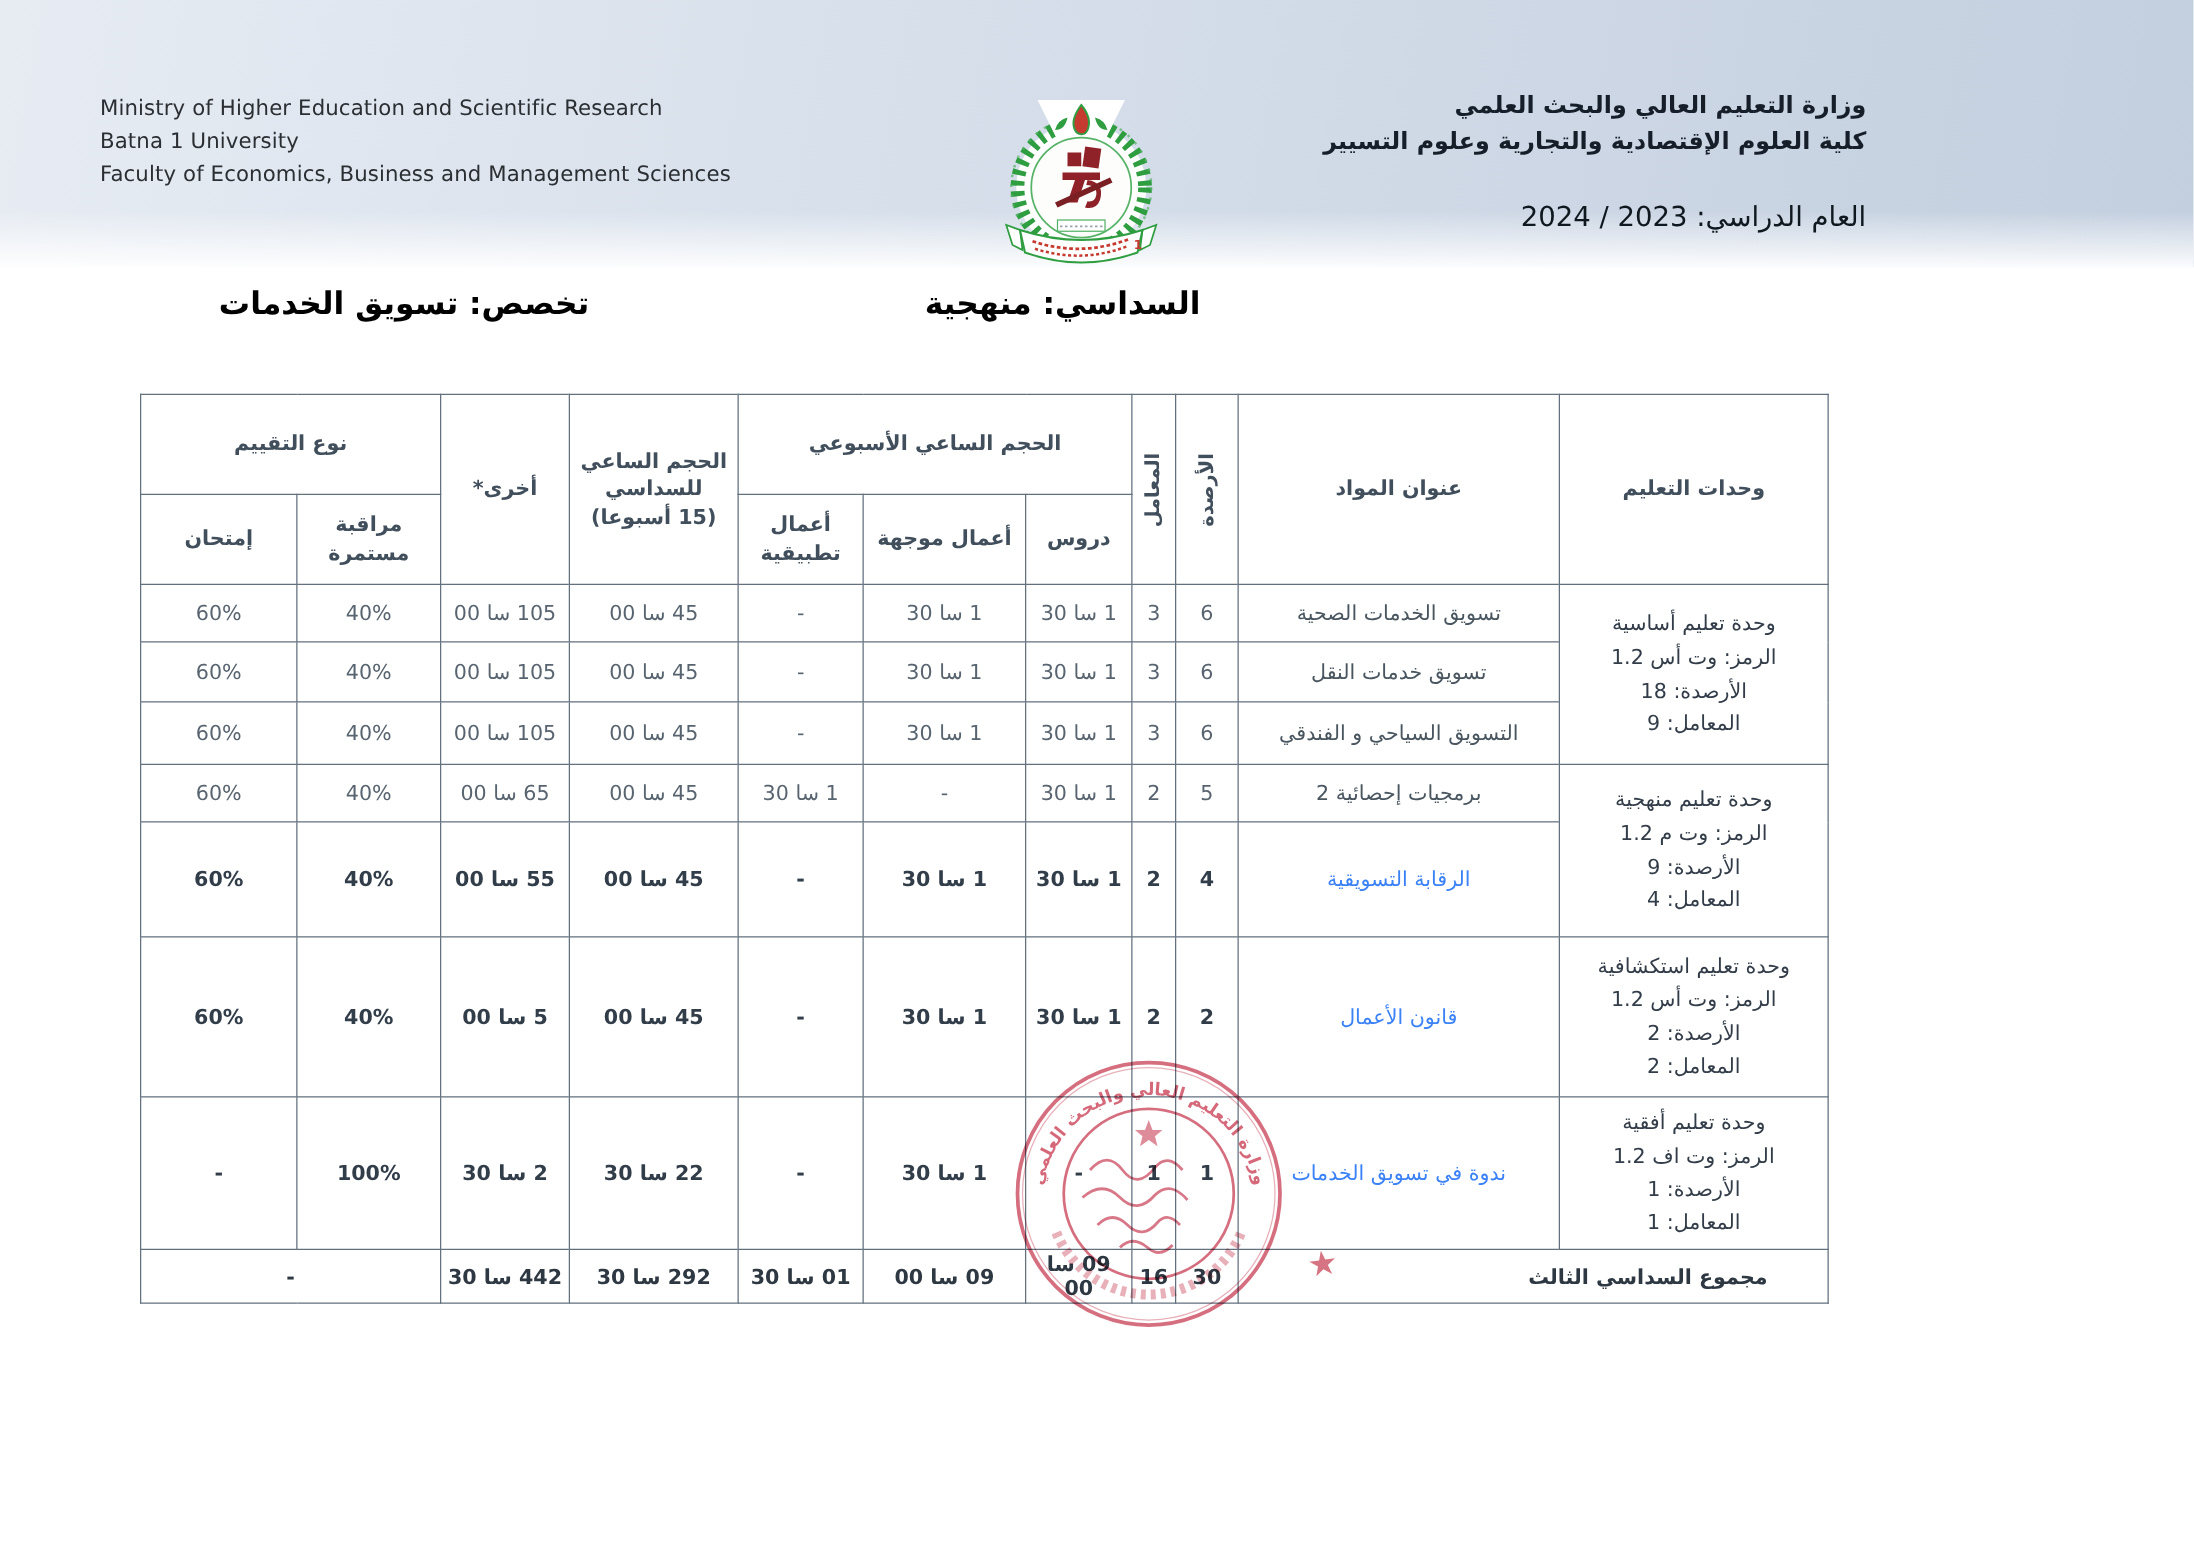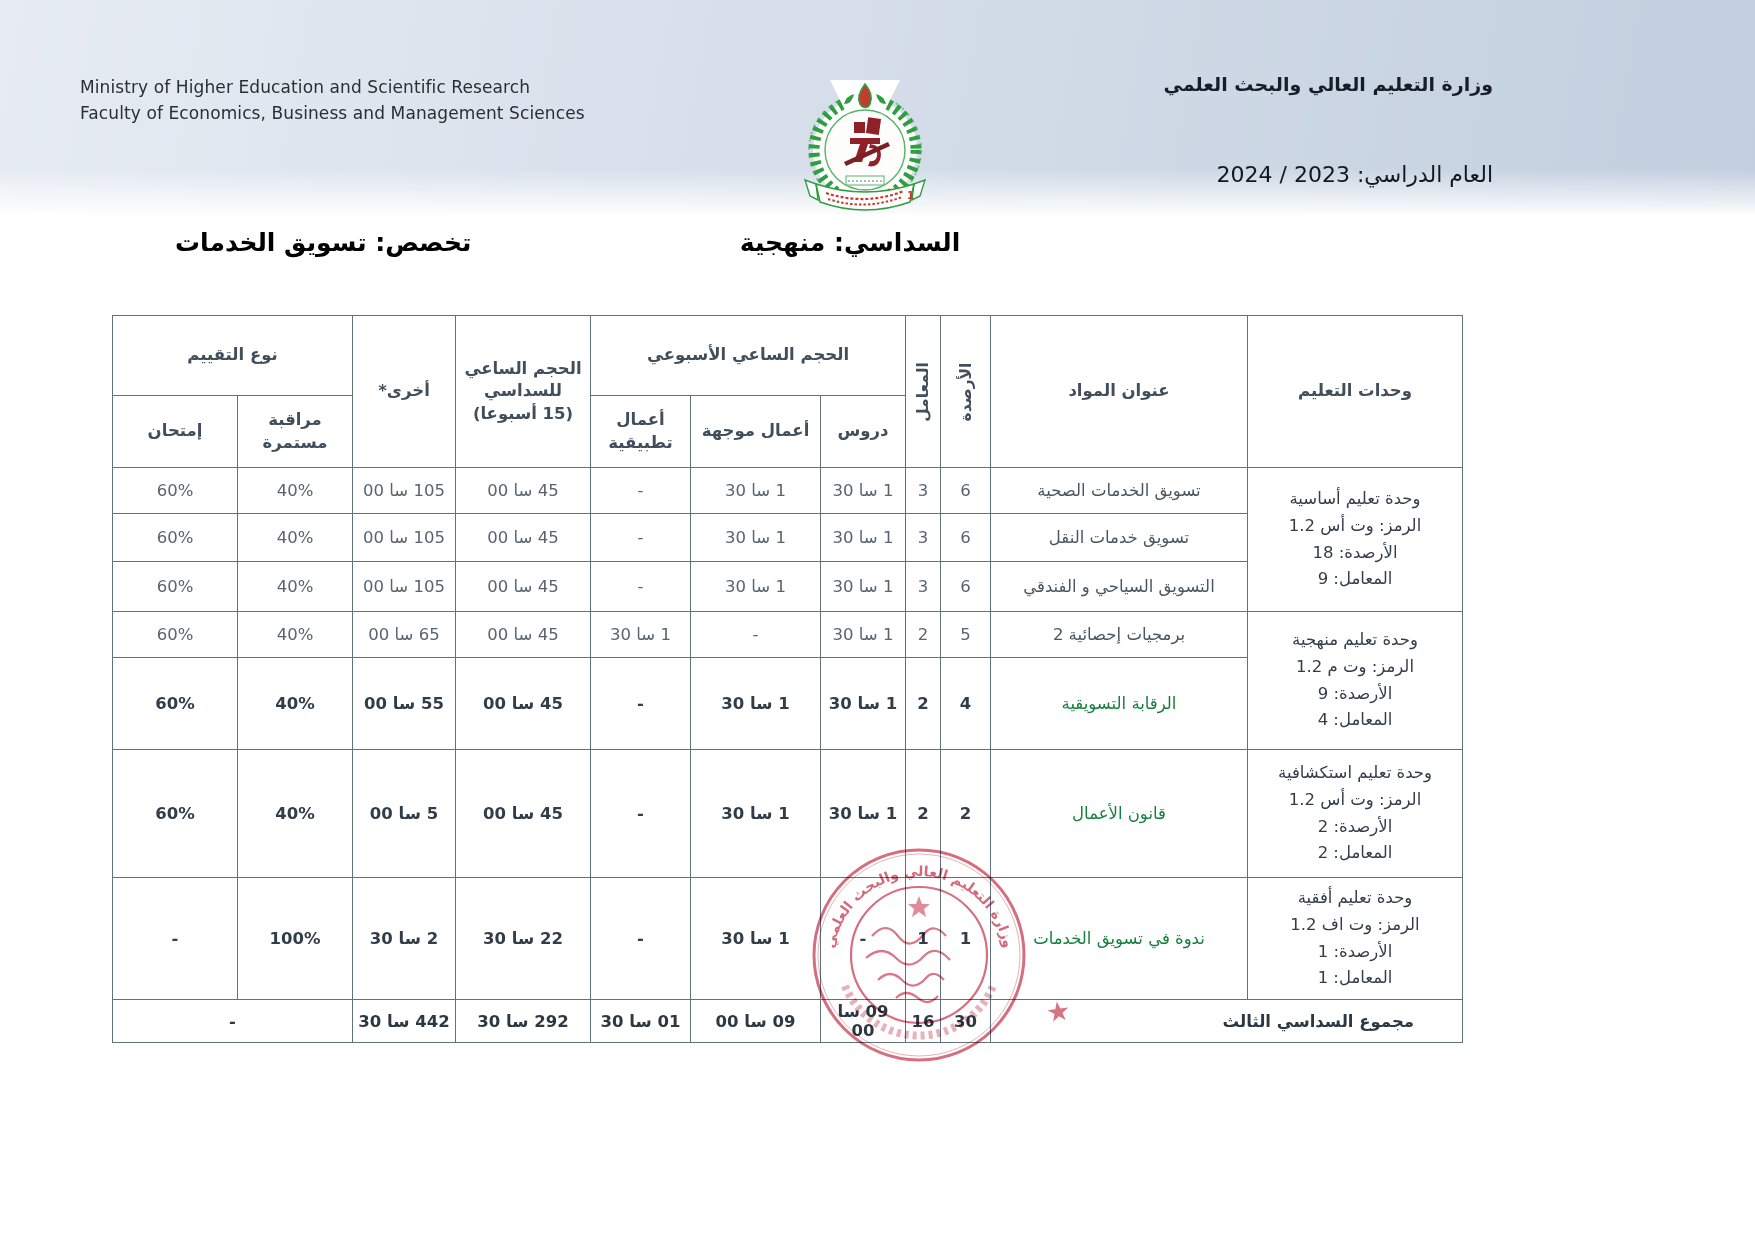--- a/index.html
+++ b/index.html
@@ -30,45 +30,47 @@
   .tbl td,.tbl th{border:1px solid #63707e;vertical-align:middle;text-align:center;
         padding:2px 3px;font-size:16.5px;overflow:hidden;}
   .tbl th{color:#414e5c;font-weight:700;line-height:1.35;}
   .pre{white-space:pre-line;}
   .vcell{position:relative;}
   .vcell .rot{position:absolute;left:50%;top:50%;transform:translate(-50%,-50%) rotate(-90deg);
         white-space:nowrap;font-size:15.5px;}
   td.val{color:#58646f;}
   tr.dark td.val{color:#323d4a;font-weight:700;}
   td.subj{text-align:center;padding:2px 12px;font-weight:400;color:#49565f;}
-  tr.dark td.subj{color:#15803d;}
+  tr.dark td.subj{color:#3b82f6;}
   td.unitc{text-align:center;padding:4px 14px;font-weight:400;color:#333d49;
         white-space:pre-line;line-height:1.62;font-size:16.5px;}
   tr.totals td{font-weight:700;color:#2e3843;}
   td.tot-label{text-align:right;padding-left:16px;padding-right:48px;}
   
   .stamp{position:absolute;left:800px;top:836px;width:238px;height:238px;
         mix-blend-mode:multiply;opacity:.88;pointer-events:none;}
   .stamp-star{position:absolute;left:1046px;top:996px;font-size:27px;color:#d05b6d;
         transform:rotate(-8deg);mix-blend-mode:multiply;opacity:.85;}
 </style>
 </head>
 <body>
 
 <div class="page">
 
   <div class="band"></div>
 
   <div class="en-block">
     <div>Ministry of Higher Education and Scientific Research</div>
+    <div>Batna 1 University</div>
     <div>Faculty of Economics, Business and Management Sciences</div>
   </div>
 
   <div class="ar-block">
     <div>وزارة التعليم العالي والبحث العلمي</div>
+    <div>كلية العلوم الإقتصادية والتجارية وعلوم التسيير</div>
   </div>
   <div class="year-line">العام الدراسي: 2023 / 2024</div>
 
   <svg class="logo" viewBox="0 0 134 142">
     <circle cx="67" cy="72" r="52" fill="#ffffff"></circle>
     <circle cx="67" cy="72" r="51" fill="none" stroke="#2f9e41" stroke-width="11" stroke-dasharray="4 4.5"></circle>
     <circle cx="67" cy="72" r="56" fill="none" stroke="#57b368" stroke-width="2" stroke-dasharray="2 6" opacity=".7"></circle>
     <polygon points="67,72 32,2 102,2" fill="#ffffff"></polygon>
     <path d="M67 6 C61 14 59 20 62 26 C64 30 70 31 72 26 C75 19 72 12 67 6 Z" fill="#c63b2f" stroke="#2f9e41" stroke-width="1.6"></path>
     <path d="M56 16 q-8 2 -10 10 q8 0 10 -10 Z" fill="#2f9e41"></path>

